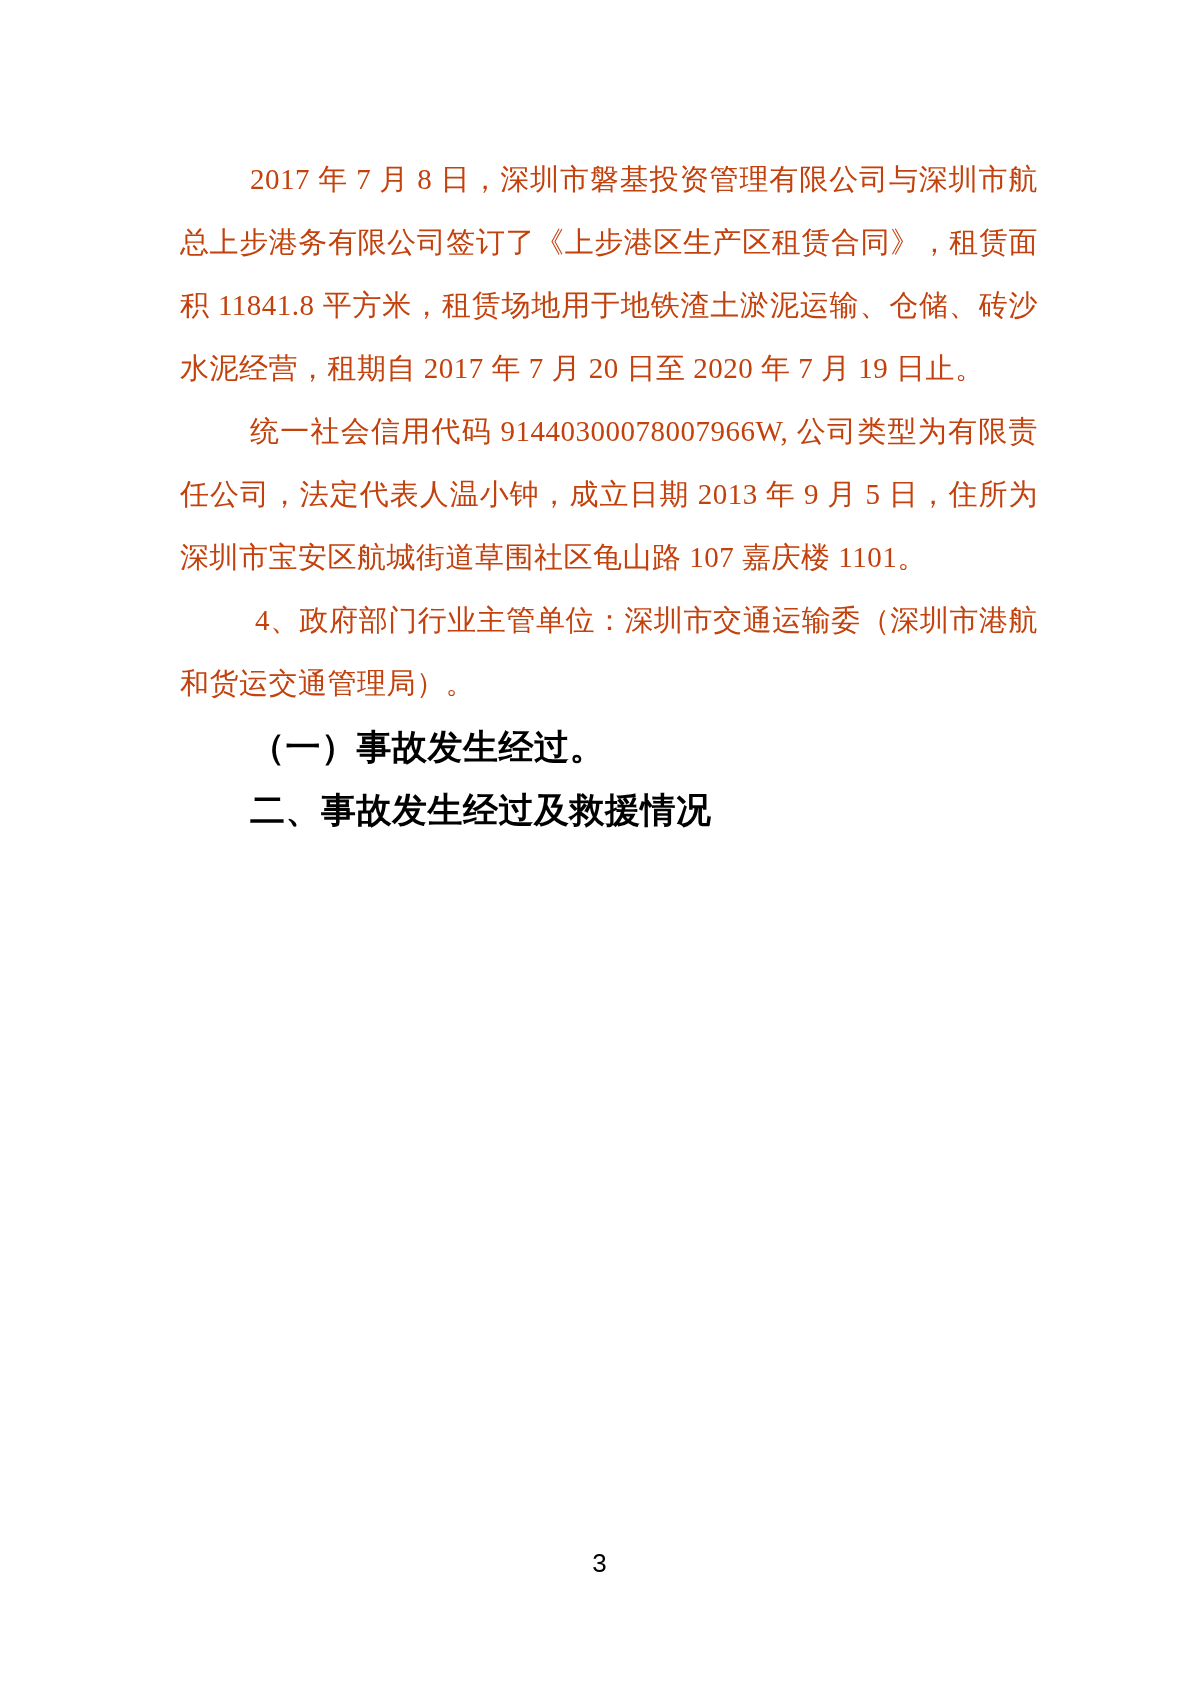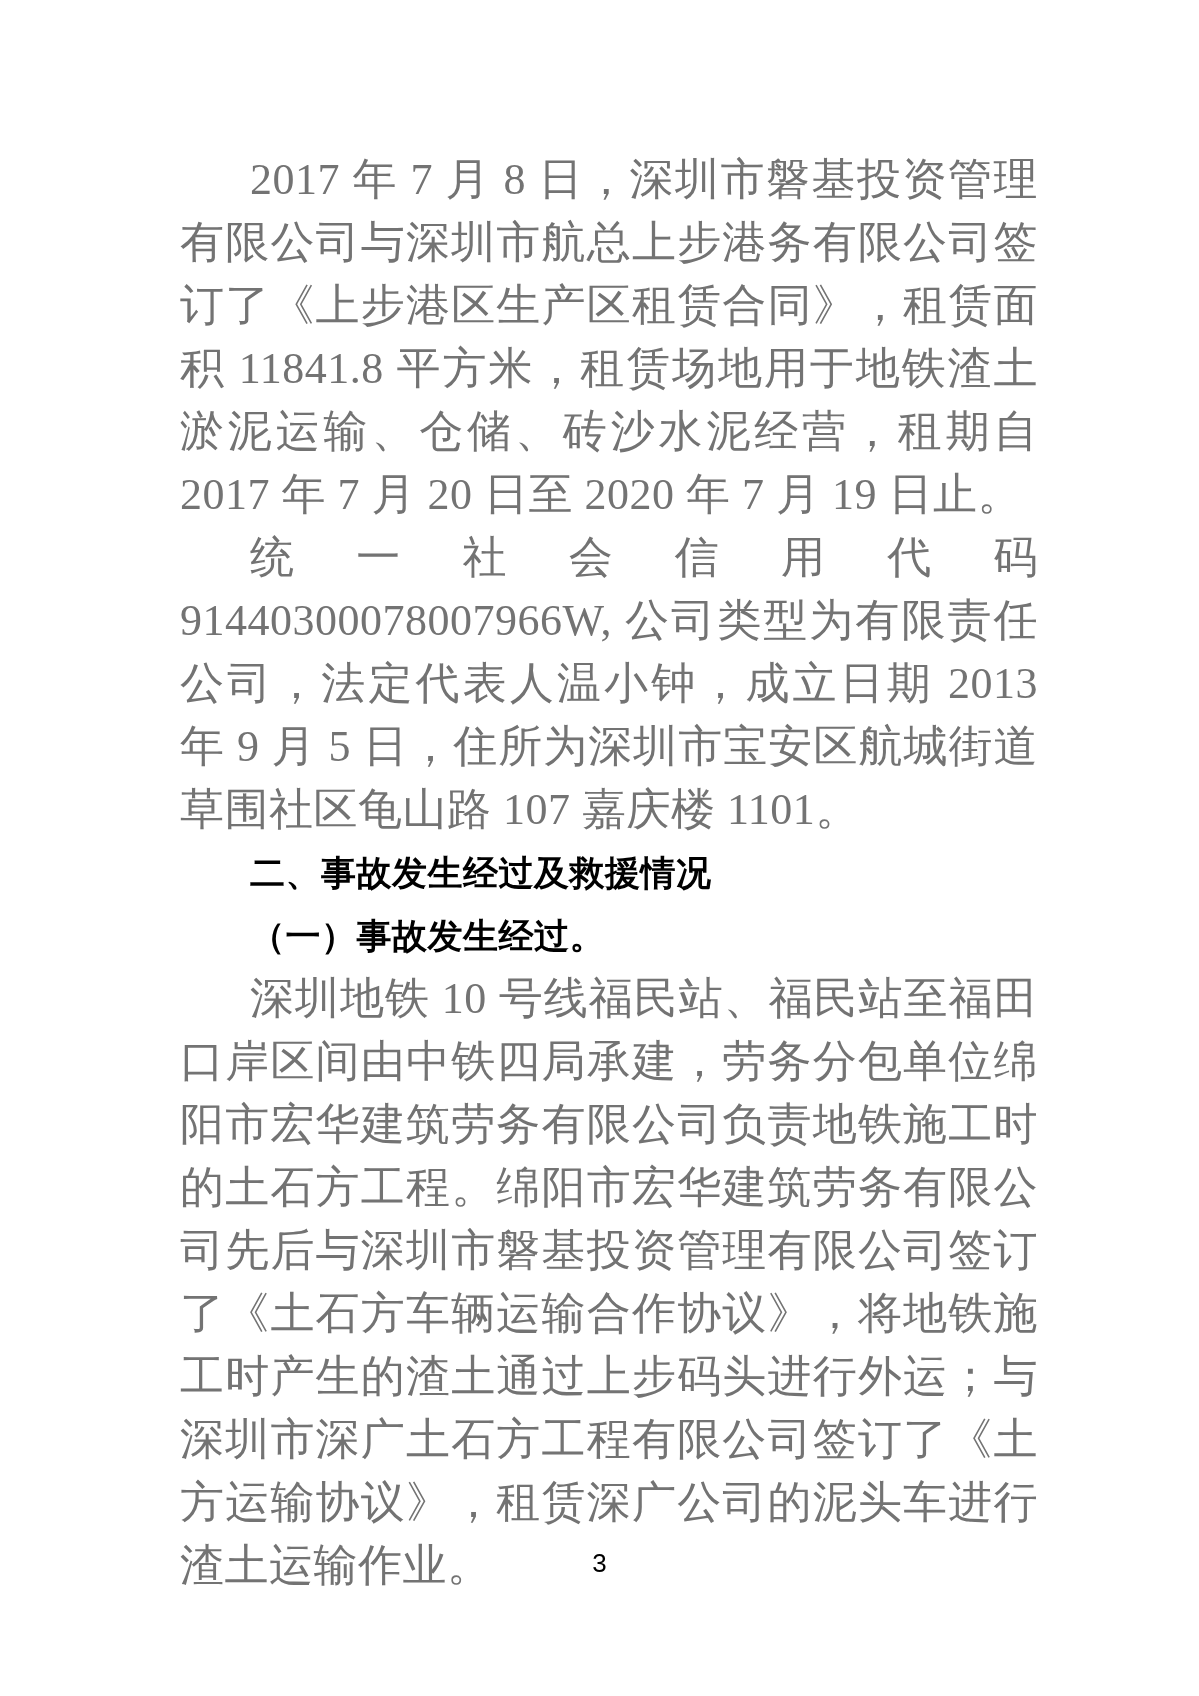--- a/index.html
+++ b/index.html
@@ -16,23 +16,23 @@
   }
   .content {
     position: absolute;
     left: 180px;
     top: 148px;
     width: 858px;
   }
   .par {
     margin: 0;
     padding: 0;
-    color: #737373;
+    color: #c2410c;
     font-family: "Liberation Serif", "DejaVu Serif", serif;
-    font-size: 44px;
+    font-size: 29px;
     line-height: 63px;
     text-align: justify;
     letter-spacing: 0.5px;
   }
   .heading {
     margin: 0;
     padding: 0;
     color: #000000;
     font-family: "Liberation Sans", "DejaVu Sans", sans-serif;
     font-weight: 700;
@@ -56,19 +56,19 @@
     line-height: 30px;
   }
 </style>
 </head>
 <body>
 
 <div class="page">
   <div class="content">
     <p class="par ind-2">2017 年 7 月 8 日，深圳市磐基投资管理有限公司与深圳市航总上步港务有限公司签订了《上步港区生产区租赁合同》，租赁面积 11841.8 平方米，租赁场地用于地铁渣土淤泥运输、仓储、砖沙水泥经营，租期自 2017 年 7 月 20 日至 2020 年 7 月 19 日止。</p>
     <p class="par ind-2">统一社会信用代码 91440300078007966W, 公司类型为有限责任公司，法定代表人温小钟，成立日期 2013 年 9 月 5 日，住所为深圳市宝安区航城街道草围社区龟山路 107 嘉庆楼 1101。</p>
+    <p class="par ind-21">4、政府部门行业主管单位：深圳市交通运输委（深圳市港航和货运交通管理局）。</p>
+    <p class="heading ind-2">（一）事故发生经过。</p>
     <p class="heading ind-2">二、事故发生经过及救援情况</p>
-    <p class="heading ind-2">（一）事故发生经过。</p>
-    <p class="par ind-2">深圳地铁 10 号线福民站、福民站至福田口岸区间由中铁四局承建，劳务分包单位绵阳市宏华建筑劳务有限公司负责地铁施工时的土石方工程。绵阳市宏华建筑劳务有限公司先后与深圳市磐基投资管理有限公司签订了《土石方车辆运输合作协议》，将地铁施工时产生的渣土通过上步码头进行外运；与深圳市深广土石方工程有限公司签订了《土方运输协议》，租赁深广公司的泥头车进行渣土运输作业。</p>
   </div>
 
   <div class="footer">3</div>
 </div>
 
 </body></html>

